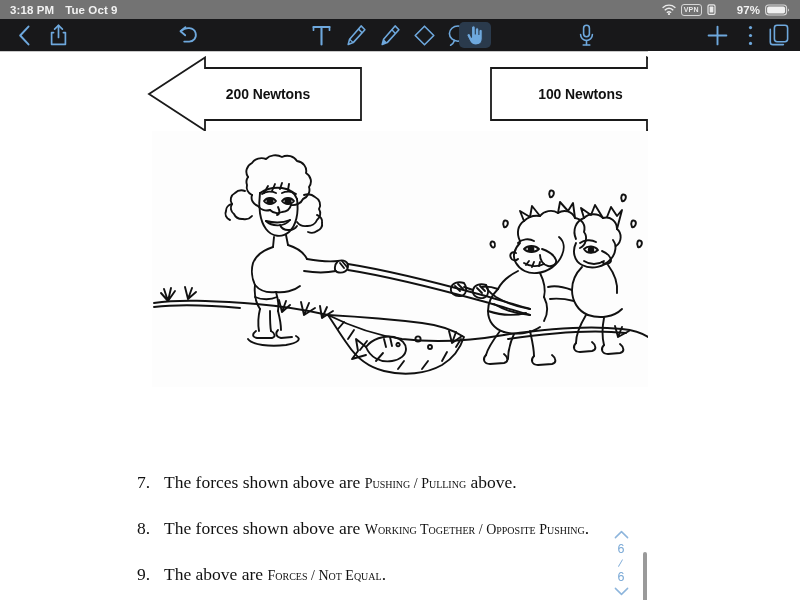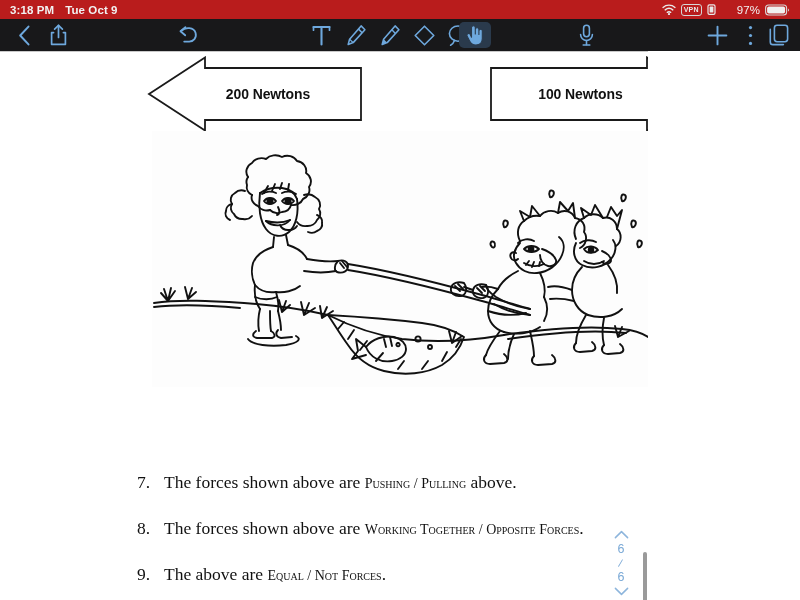--- a/index.html
+++ b/index.html
@@ -21,21 +21,21 @@
     overflow: hidden;
     background: #ffffff;
   }
 
   
   .statusbar {
     position: absolute;
     top: 0; left: 0;
     width: 800px;
     height: 19px;
-    background: #b91c1c;
+    background: #737373;
     color: #f2f2f2;
     display: flex;
     align-items: center;
     justify-content: space-between;
     padding: 0 10px;
     box-sizing: border-box;
     font-size: 11.5px;
     font-family: "Liberation Sans", sans-serif;
     gap: 28px;
   }
@@ -46,21 +46,21 @@
     font-weight: 600;
     letter-spacing: .1px;
   }
   .status-right {
     display: flex;
     align-items: center;
     gap: 5px;
   }
   .status-right .pct {
     font-size: 11.5px;
-    font-weight: 400;
+    font-weight: 700;
     letter-spacing: .1px;
     padding-left: 16px;
   }
   .vpn-badge {
     border: 1px solid #d6d6d6;
     border-radius: 3px;
     font-size: 7px;
     font-weight: 700;
     padding: 0 2px;
     line-height: 10px;
@@ -570,26 +570,26 @@
 
     <div class="questions">
 
       <div class="q">
         <div class="q-num">7.</div>
         <div class="q-text"><span>The forces shown above are </span><span class="sc">Pushing / Pulling</span><span> above.</span></div>
       </div>
 
       <div class="q">
         <div class="q-num">8.</div>
-        <div class="q-text"><span>The forces shown above are </span><span class="sc">Working Together / Opposite Forces</span><span>.</span></div>
+        <div class="q-text"><span>The forces shown above are </span><span class="sc">Working Together / Opposite Pushing</span><span>.</span></div>
       </div>
 
       <div class="q">
         <div class="q-num">9.</div>
-        <div class="q-text"><span>The above are </span><span class="sc">Equal / Not Forces</span><span>.</span></div>
+        <div class="q-text"><span>The above are </span><span class="sc">Forces / Not Equal</span><span>.</span></div>
       </div>
     </div>
 
     <div class="page-nav">
       <span class="chev">
         <svg width="15" height="9" viewBox="0 0 15 9">
           <path d="M1.4 7.6 L7.5 1.6 L13.6 7.6" stroke="#7aa9d6" stroke-width="1.5" fill="none" stroke-linecap="round" stroke-linejoin="round"></path>
         </svg>
       </span>
       <span>6</span>

